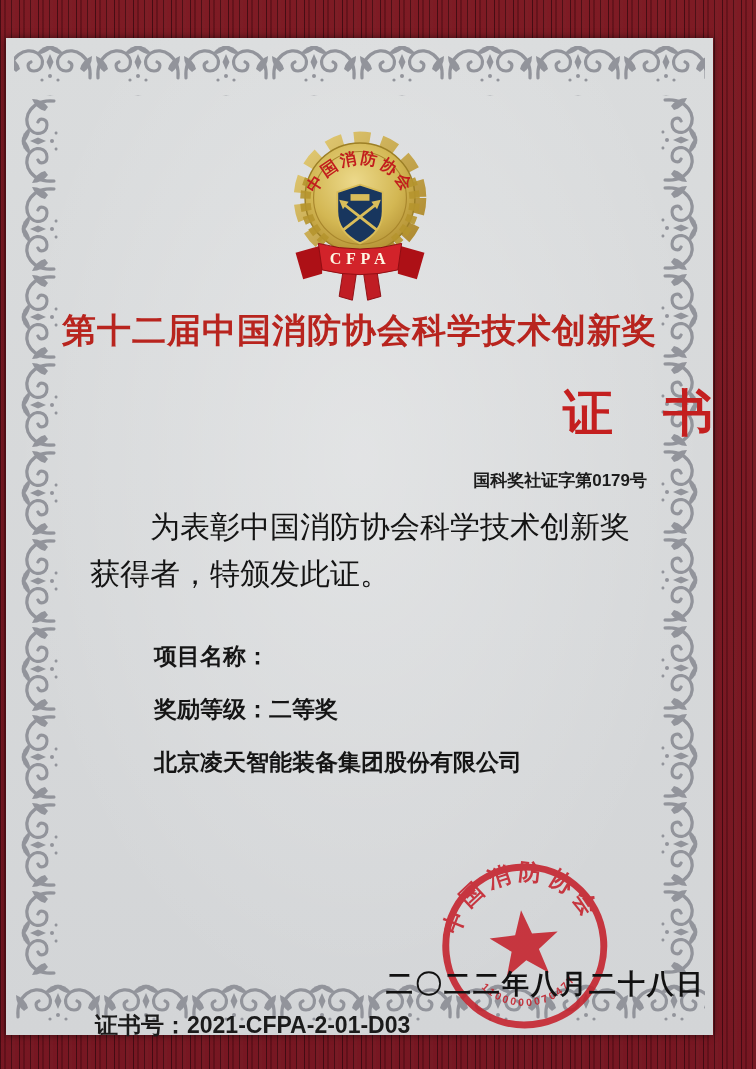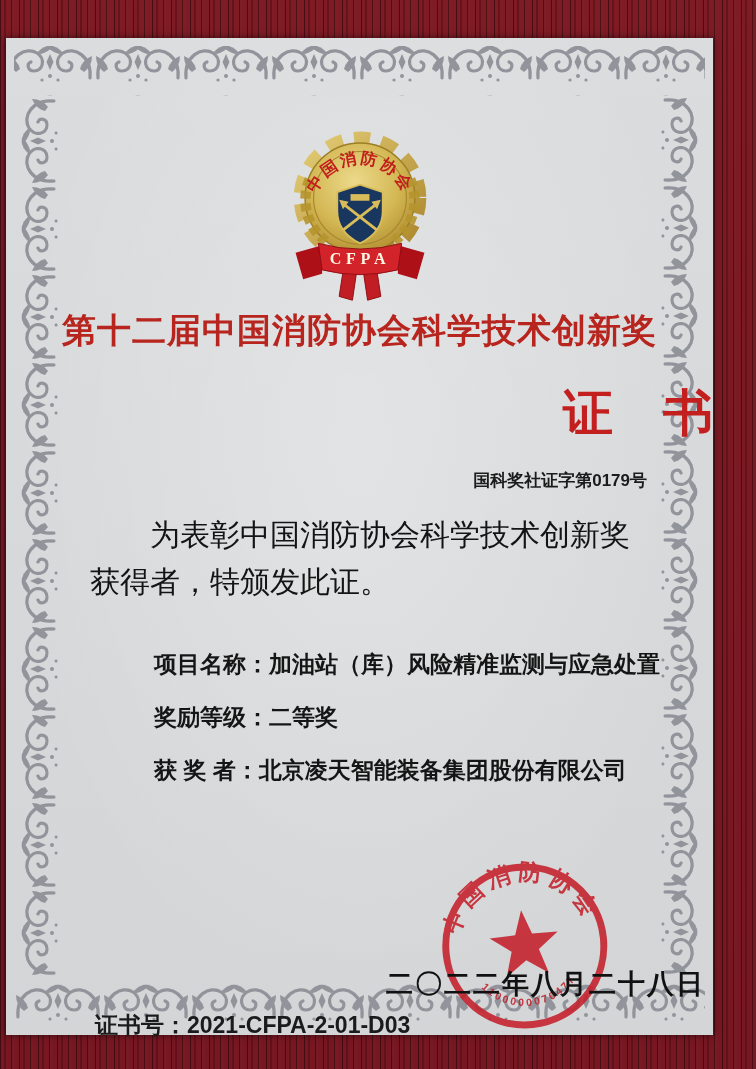--- a/index.html
+++ b/index.html
@@ -32,21 +32,21 @@
   .heading{
     margin:26px 0 0;text-align:right;
     font-size:50px;font-weight:bold;color:#c41f1f;
     font-family:"Liberation Sans",sans-serif;
   }
   .cert-no{
     margin:22px 66px 0 0;text-align:right;
     font-size:17px;font-weight:bold;color:#1b1b1b;
   }
   .body-par{
-    margin:20px 56px 0 84px;text-indent:2em;
+    margin:12px 56px 0 84px;text-indent:2em;
     font-size:30px;line-height:1.55;color:#141414;
     font-family:"Liberation Serif",serif;
   }
   .fields{margin:40px 36px 0 148px;font-size:23px;color:#151515;}
   .field-row{display:flex;margin-bottom:14px;font-weight:bold;line-height:39px;}
   .field-label{white-space:pre;flex:0 0 auto;}
   .field-value{flex:1 1 auto;}
   .seal{position:absolute;left:431px;top:736px;z-index:0;}
   .date-line{
     position:absolute;left:380px;top:842px;z-index:2;
@@ -142,29 +142,28 @@
     <h2 class="heading">证　书</h2>
 
     <div class="cert-no">国科奖社证字第0179号</div>
 
     <p class="body-par">为表彰中国消防协会科学技术创新奖获得者，特颁发此证。</p>
 
     <div class="fields">
       <div class="field-row">
         <span class="field-label">项目名称：</span>
         <span class="field-value">
-          <span>加油站（库）风险精准监测与应急处置</span><br>
+          <br>
         </span>
       </div>
       <div class="field-row">
         <span class="field-label">奖励等级：</span>
         <span class="field-value">二等奖</span>
       </div>
       <div class="field-row">
-        <span class="field-label">获 奖 者：</span>
         <span class="field-value">北京凌天智能装备集团股份有限公司</span>
       </div>
     </div>
 
     <svg class="seal" width="176" height="176" viewBox="0 0 176 176">
       <defs>
         <path id="sealarc" d="M25 110 A67 67 0 1 1 151 110"></path>
         <path id="sealnum" d="M38 120 A61 61 0 0 0 138 120"></path>
       </defs>
       <g opacity="0.88" transform="rotate(-6 88 88)">

